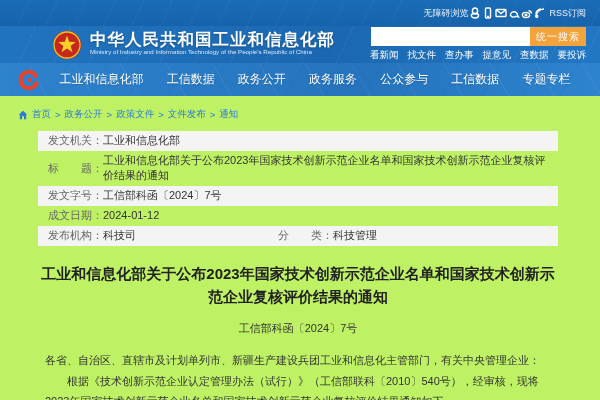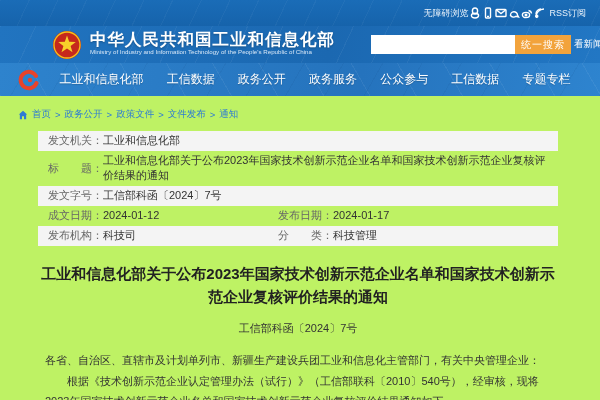--- a/index.html
+++ b/index.html
@@ -31,21 +31,21 @@
       repeating-linear-gradient(115deg, rgba(255,255,255,0.05) 0 1px, transparent 1px 32px),
       linear-gradient(100deg,#2174c0 0%, #1b68b1 55%, #2277c4 100%);
     display:flex; align-items:center; justify-content:space-between;
     padding:0 14px 0 52px; position:relative;
   }
   .brand { display:flex; align-items:flex-start; gap:8px; }
   .emblem { width:30px; height:30px; flex:0 0 auto; }
   .site-title { color:#fff; font-size:16.5px; font-weight:bold; letter-spacing:1px; line-height:1.15; text-shadow:0 1px 2px rgba(0,0,0,.25); }
   .site-subtitle { color:#d7e7f7; font-size:6.3px; transform:scale(.98); transform-origin:left; white-space:nowrap; }
 
-  .search-area { display:flex; flex-direction:row; align-items:center; gap:3px; width:215px; }
+  .search-area { display:flex; flex-direction:column; align-items:flex-end; gap:3px; width:215px; }
   .search-row { display:flex; width:100%; }
   .search-input {
     flex:1; height:19px; border:none; outline:none; background:#fff;
     font-size:10px; padding:0 6px;
   }
   .search-button {
     width:56px; height:19px; border:none; background:#f2a33c; color:#fff;
     font-size:10px; cursor:pointer; font-family:inherit; letter-spacing:1px;
   }
   .quick-links { display:flex; gap:9px; }
@@ -217,24 +217,20 @@
       </div>
       <div class="meta-row gray">
         <span class="meta-label">发文字号：</span>
         <span class="meta-value">工信部科函〔2024〕7号</span>
       </div>
       <div class="meta-row">
         <span class="meta-pair left">
           <span class="meta-label">成文日期：</span>
           <span class="meta-value">2024-01-12</span>
         </span>
-        <span class="meta-pair">
-          <span class="meta-label">发布日期：</span>
-          <span class="meta-value">2024-01-17</span>
-        </span>
       </div>
       <div class="meta-row gray">
         <span class="meta-pair left">
           <span class="meta-label">发布机构：</span>
           <span class="meta-value">科技司</span>
         </span>
         <span class="meta-pair">
           <span class="meta-label">分　　类：</span>
           <span class="meta-value">科技管理</span>
         </span>

